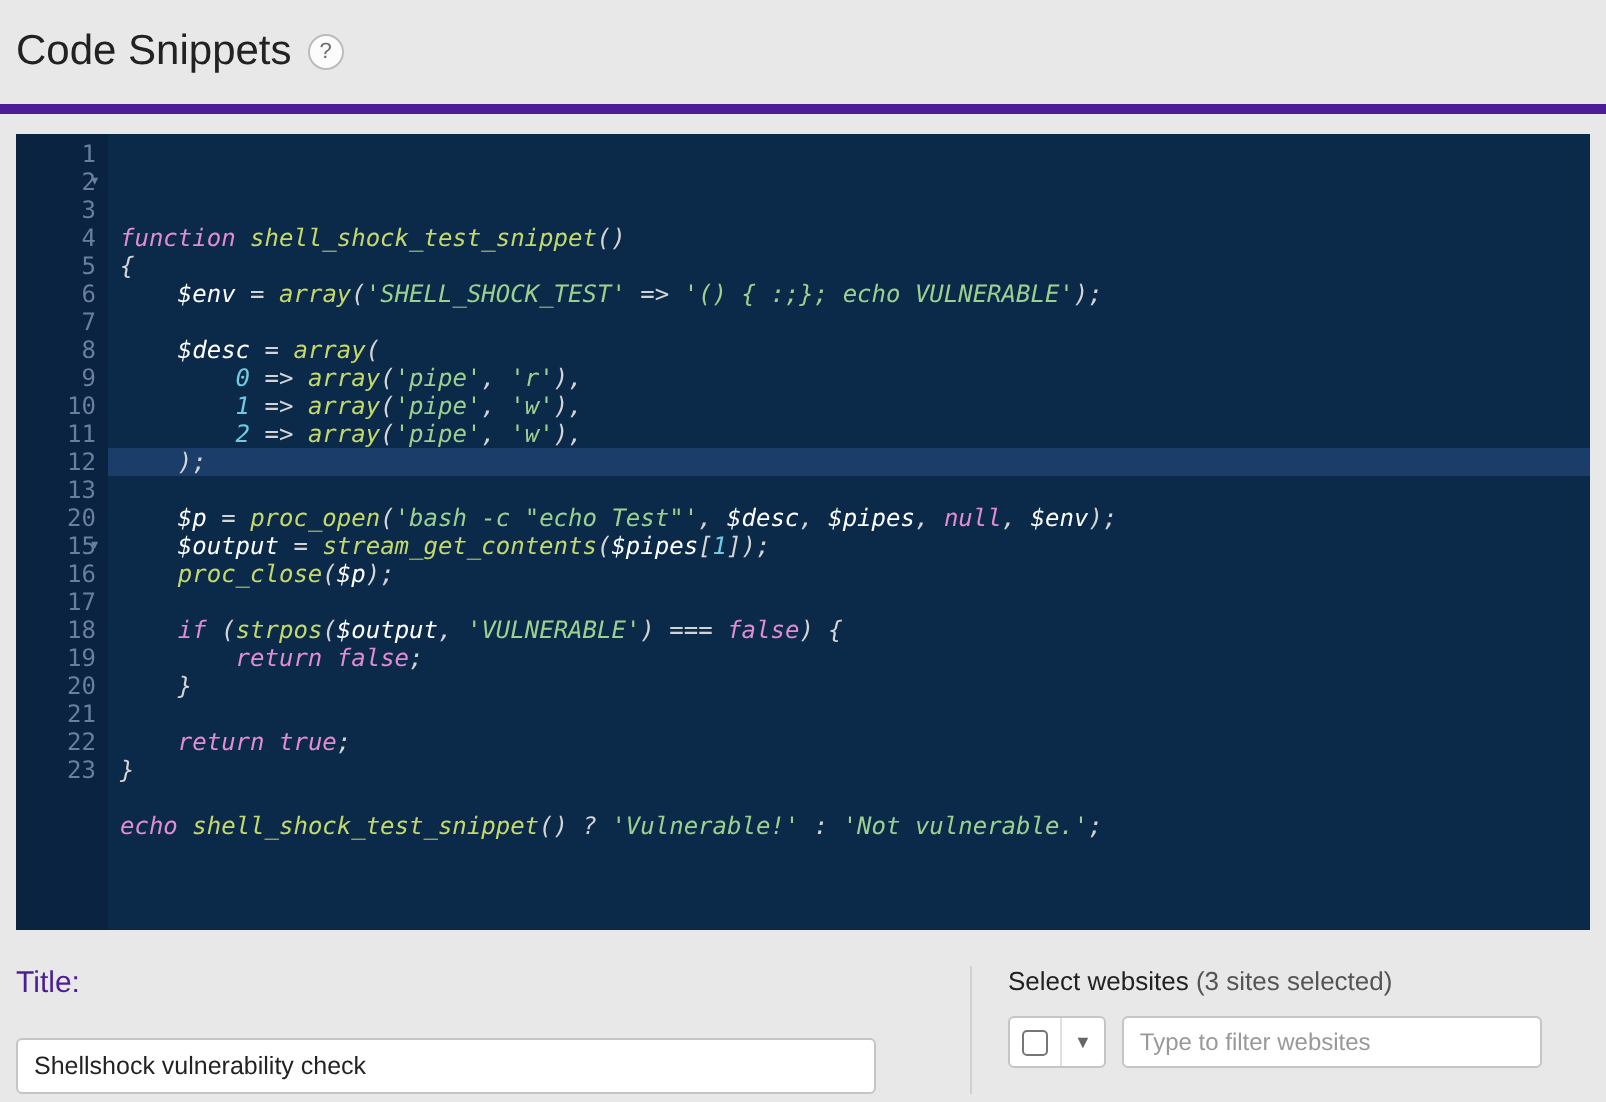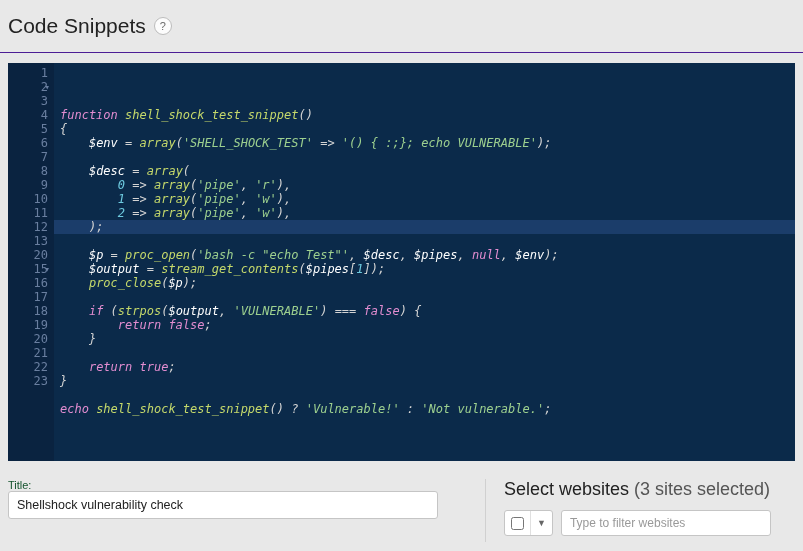--- a/index.html
+++ b/index.html
@@ -6,21 +6,21 @@
     body {
       font-family: Arial, Helvetica, sans-serif;
       background: #e8e8e8;
       width: 803px;
       height: 551px;
       overflow: hidden;
     }
     .header {
       background: #e8e8e8;
       padding: 14px 8px 14px 8px;
-      border-bottom: 1px solid #4c1d95;
+      border-bottom: 5px solid #4c1d95;
       display: flex;
       align-items: center;
     }
     .header h1 {
       font-size: 21px;
       font-weight: normal;
       color: #222;
     }
     .help-icon {
       display: inline-flex;
@@ -74,32 +74,32 @@
     .tk-var { color: #ffffff; }
     .tk-str { color: #9dd08f; }
     .tk-num { color: #6ecbe0; }
     .tk-op { color: #d4d4d4; }
     .tk-punc { color: #d4d4d4; }
 
     .form-row { display: flex; gap: 24px; margin-top: 18px; }
     .left-col { flex: 1; }
     .right-col { width: 310px; border-left: 1px solid #d0d0d0; padding-left: 18px; }
 
-    .field-label { font-size: 11px; color: #14532d; margin-bottom: 0; display: block; }
+    .field-label { font-size: 15px; color: #4c1d95; margin-bottom: 19px; display: block; }
     .text-input, .textarea-input {
       width: 430px;
       border: 1px solid #c5c5c5;
       border-radius: 3px;
       padding: 6px 8px;
       font-size: 12.5px;
       background: #fff;
       color: #222;
     }
 
-    .ws-header { font-size: 18px; color: #222; margin-bottom: 10px; }
+    .ws-header { font-size: 13px; color: #222; margin-bottom: 10px; }
     .ws-header .muted { color: #555; }
     .ws-filter-row { display: flex; align-items: center; gap: 8px; margin-bottom: 6px; }
     .toggle-box {
       display: inline-flex; align-items: center;
       border: 1px solid #c5c5c5;
       border-radius: 3px;
       background: #fff;
       height: 26px;
     }
     .toggle-box .cb { padding: 0 6px; border-right: 1px solid #e0e0e0; display: flex; align-items: center; height: 100%; }

